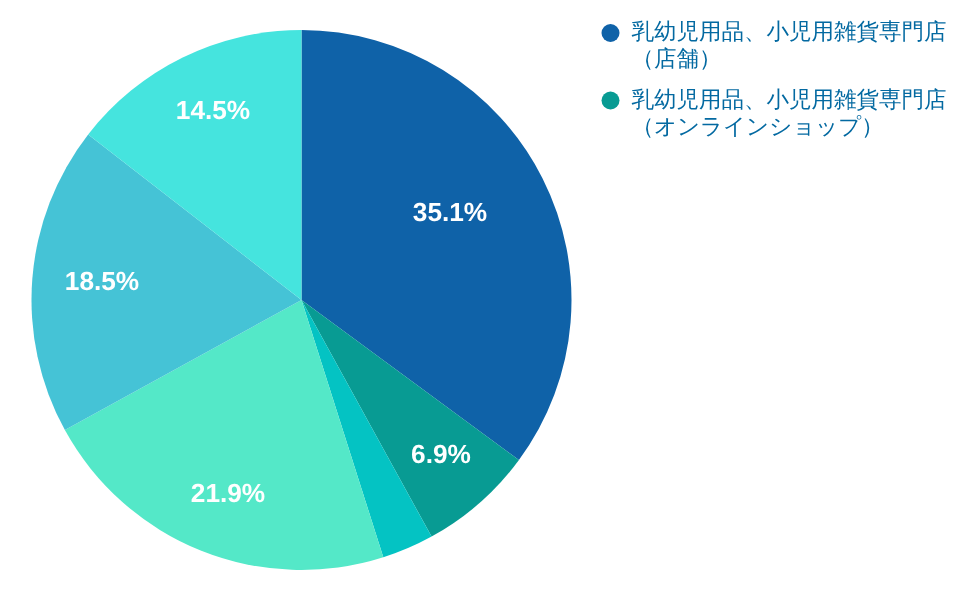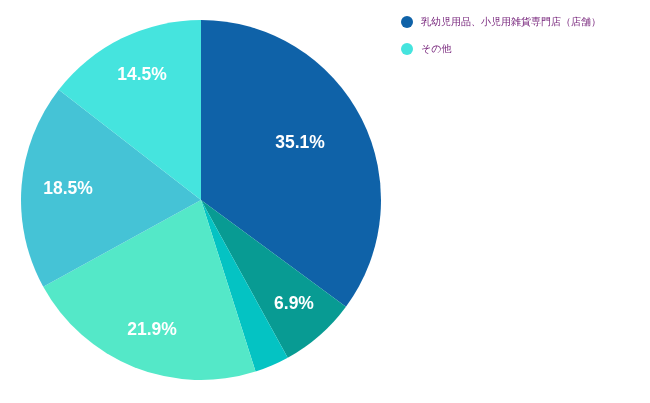--- a/index.html
+++ b/index.html
@@ -50,23 +50,23 @@
   .legend-swatch {
     flex: 0 0 auto;
     width: 12px;
     height: 12px;
     border-radius: 50%;
     margin-top: 3px;
     margin-right: 8px;
   }
   .legend-label {
     font-family: "Liberation Sans", "DejaVu Sans", sans-serif;
-    font-size: 10px;
+    font-size: 15px;
     line-height: 18px;
-    color: #701a75;
+    color: #0369a1;
     text-indent: 0;
     padding-left: 10px;
     margin-left: -10px;
   }
 </style>
 </head>
 <body>
 
 <div id="chart-root">
 
@@ -89,18 +89,18 @@
         </g>
     </svg>
   </div>
 
   <div id="legend">
       <div class="legend-item">
         <span class="legend-swatch" style="background: rgb(15, 98, 168);"></span>
         <span class="legend-label">乳幼児用品、小児用雑貨専門店（店舗）</span>
       </div>
       <div class="legend-item">
-        <span class="legend-swatch" style="background: rgb(69, 228, 222);"></span>
-        <span class="legend-label">その他</span>
+        <span class="legend-swatch" style="background: rgb(8, 155, 147);"></span>
+        <span class="legend-label">乳幼児用品、小児用雑貨専門店（オンラインショップ）</span>
       </div>
     </div>
 
 </div>
 
 </body></html>

